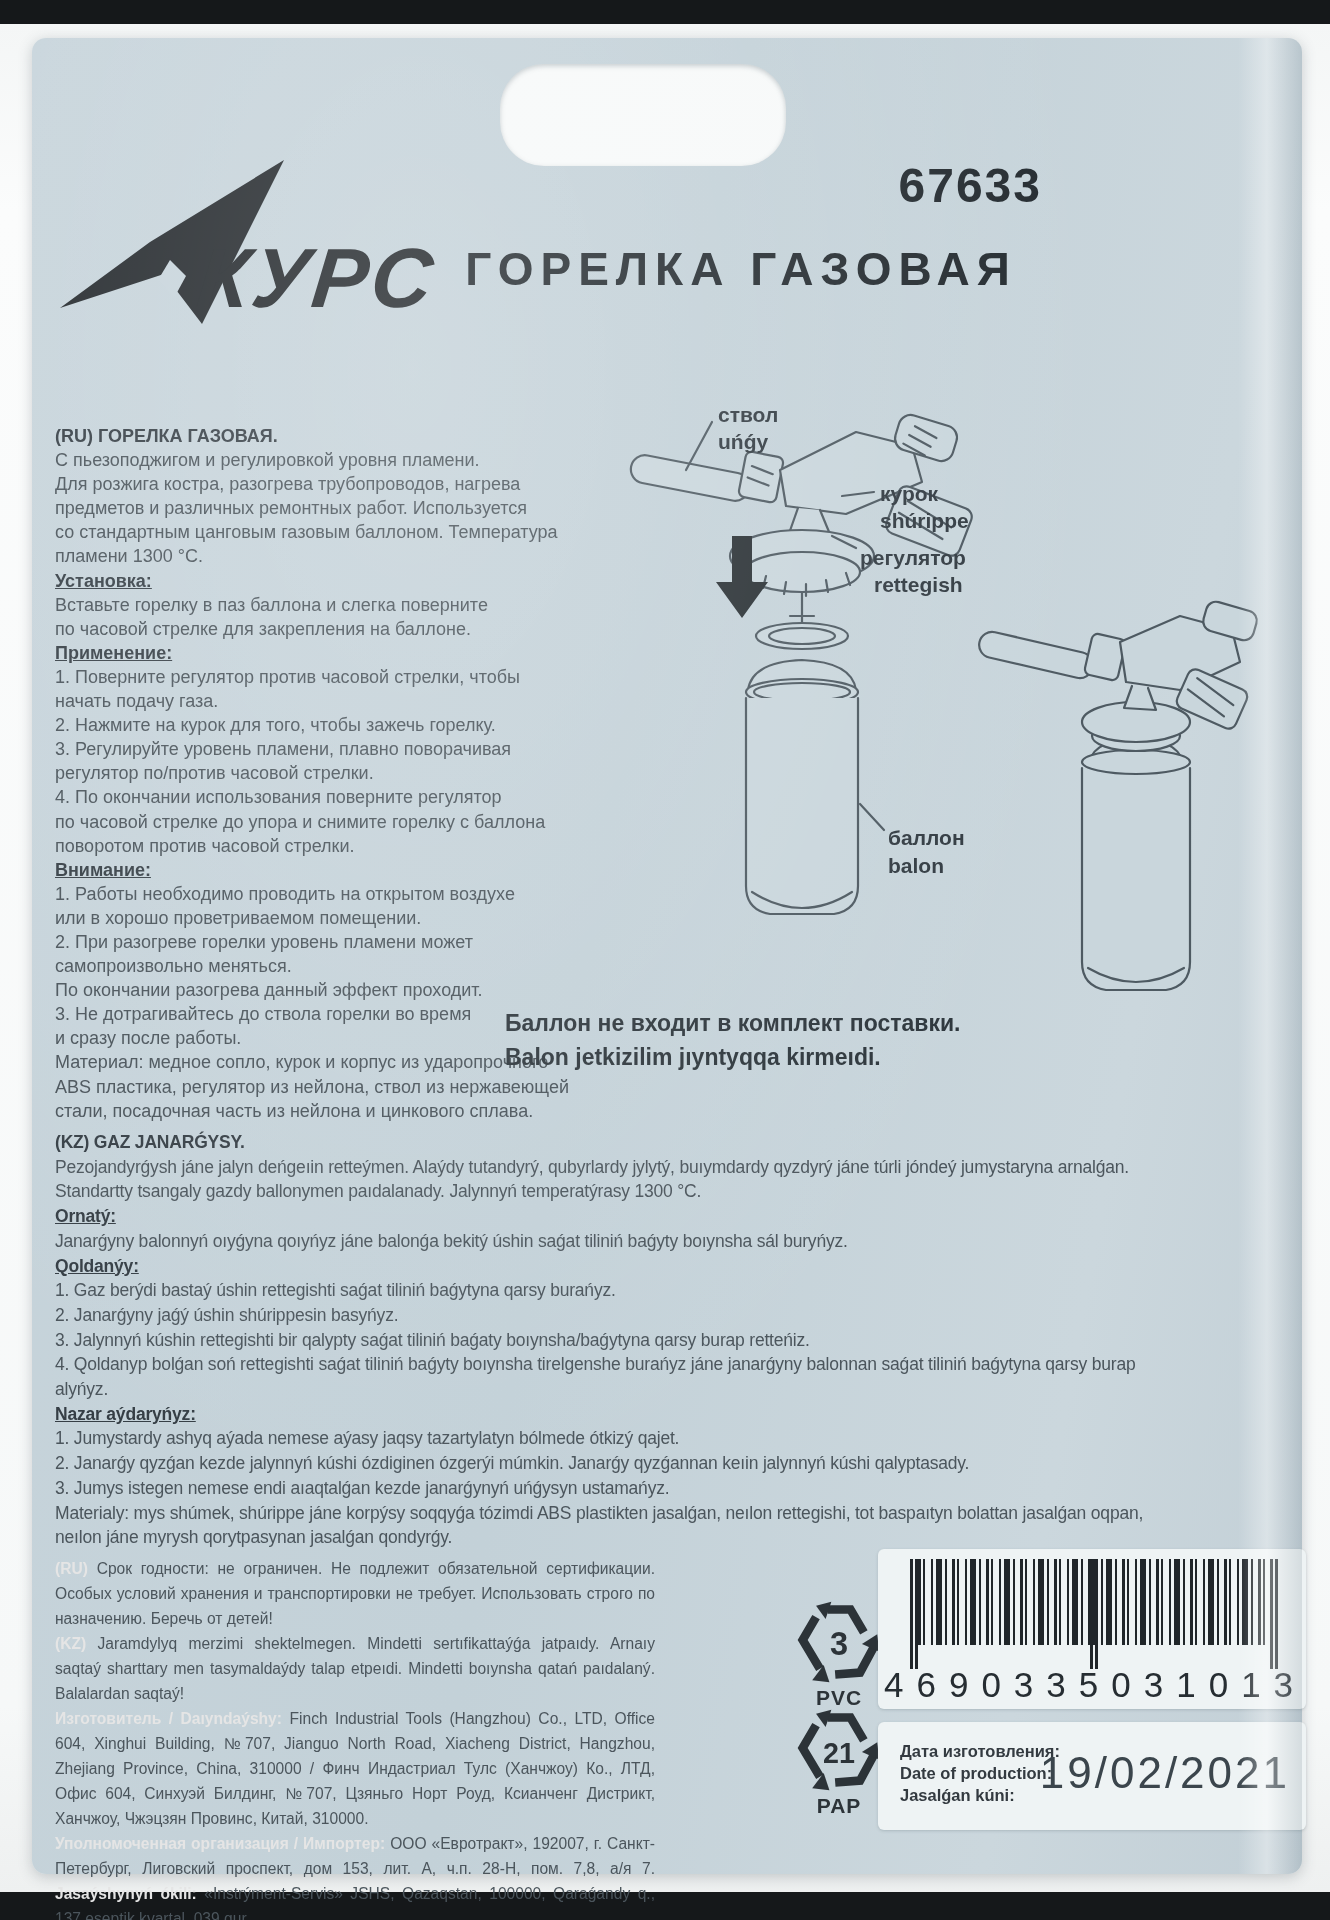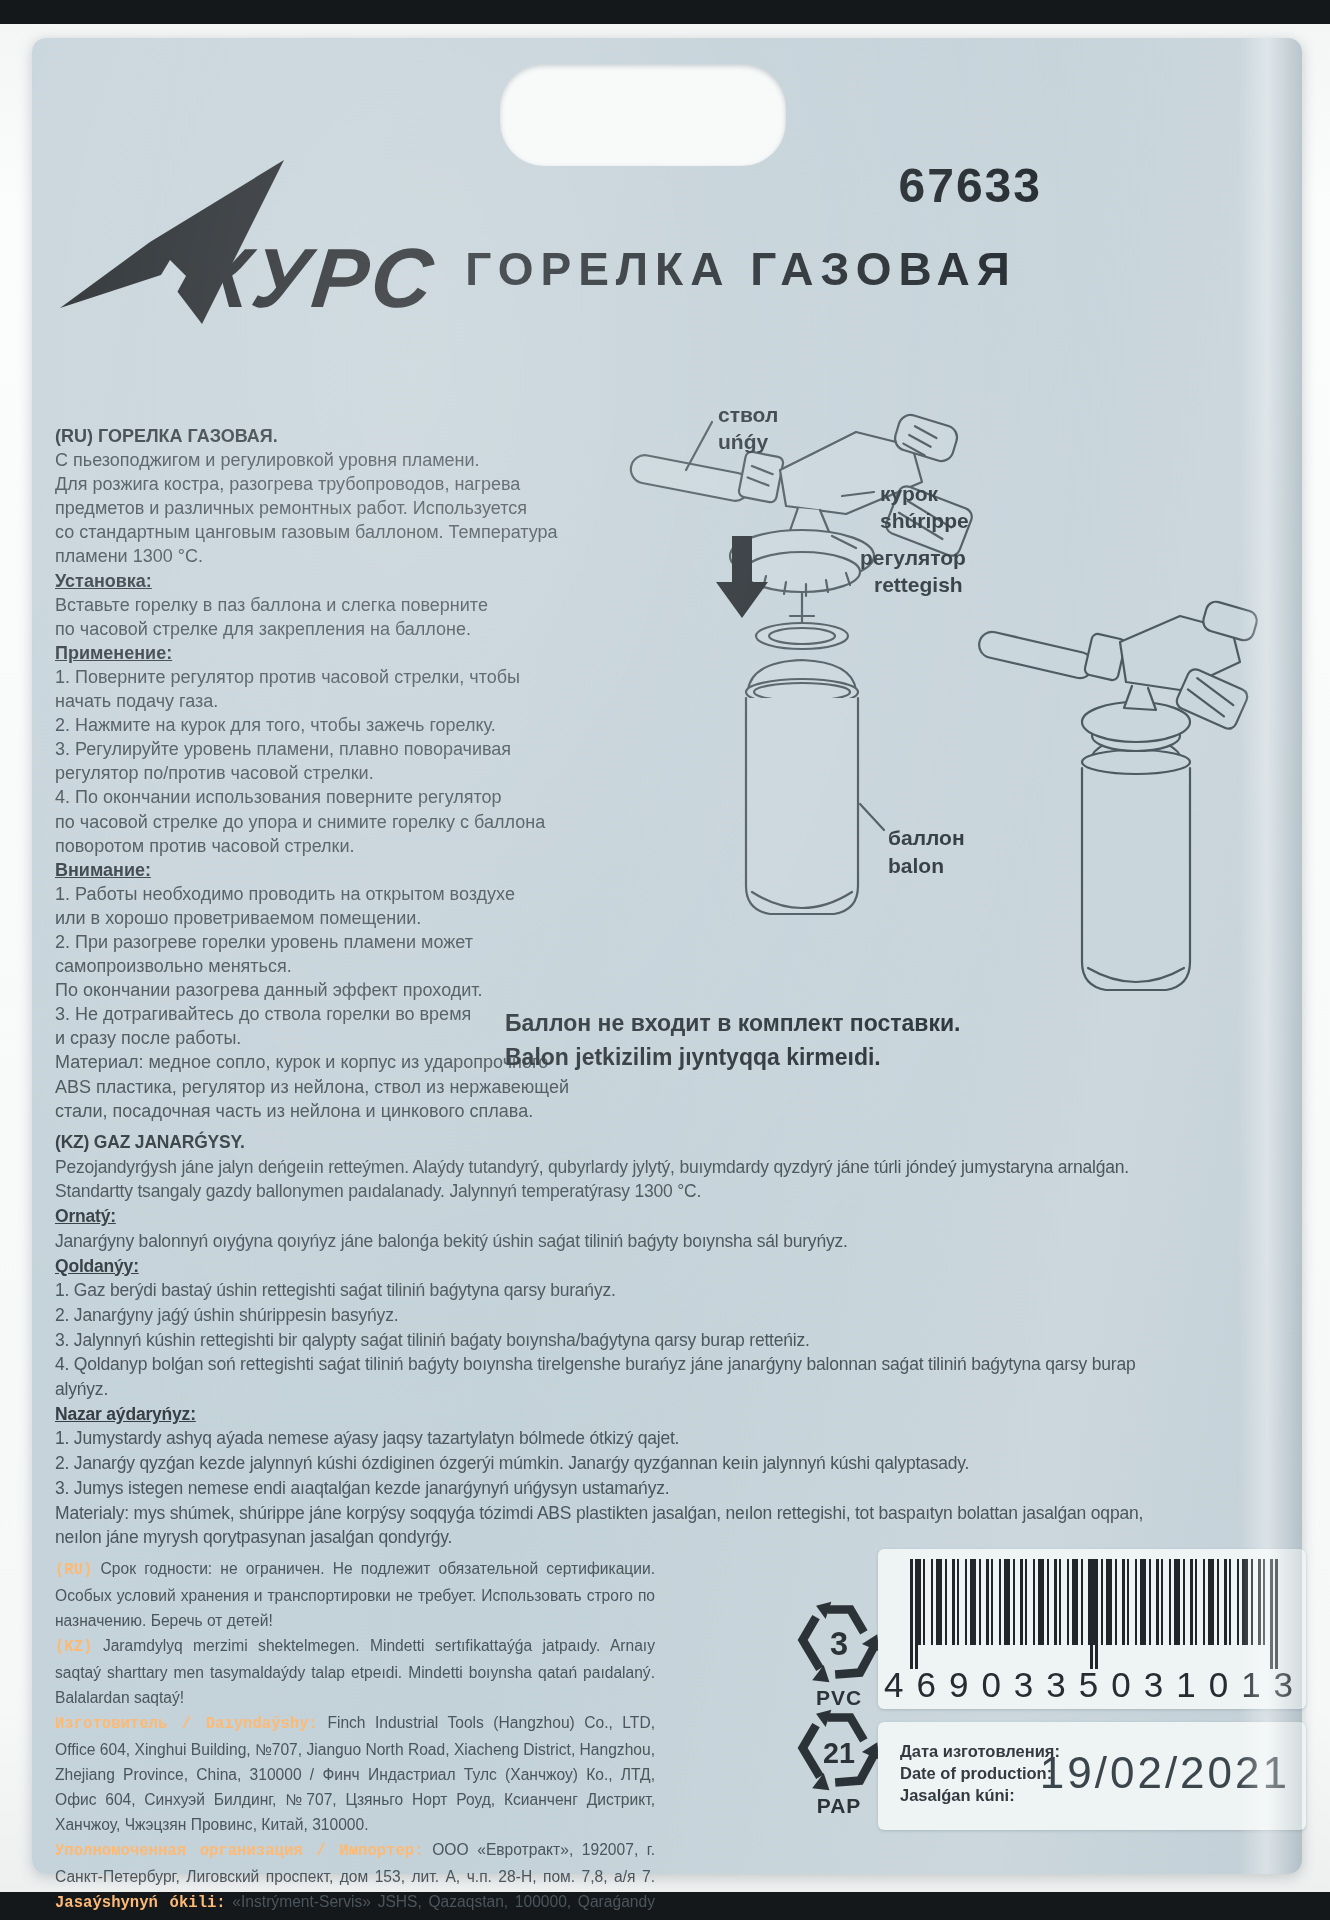--- a/index.html
+++ b/index.html
@@ -16,21 +16,21 @@
   .ru-col .line{white-space:nowrap;}
   .sec-head{font-weight:700;color:#353e45;text-decoration:underline;}
   .blk-head{font-weight:700;color:#353e45;}
   .kz-col{position:absolute;left:55px;top:1130px;width:1242px;font-size:17.5px;line-height:24.7px;color:#4b555c;}
   .kz-col .line{white-space:nowrap;letter-spacing:-.2px;}
   .diagram-svg{position:absolute;left:480px;top:390px;width:850px;height:710px;}
   .dlabel{position:absolute;font-size:21px;font-weight:700;color:#333c43;line-height:1;white-space:nowrap;}
   .note-line{position:absolute;left:505px;font-size:23px;font-weight:700;color:#2e373d;white-space:nowrap;}
   .footer-col{position:absolute;left:55px;top:1556px;width:600px;font-size:15.6px;line-height:25px;color:#4b555c;text-align:justify;}
   .footer-col p{margin:0;}
-  .fbold{font-weight:700;color:#fdba74;font-family:Liberation Mono, monospace;}
+  .fbold{font-weight:700;color:#e5e5e5;}
   .recycle{position:absolute;left:791px;width:96px;text-align:center;color:#2c3338;}
   .recycle .mat{font-size:21px;font-weight:700;letter-spacing:1px;margin-top:-4px;color:#2c3338;}
   .white-box{position:absolute;background:#eef3f4;border-radius:6px;box-shadow:0 1px 3px rgba(80,95,105,.25);}
   .barcode-box{left:878px;top:1549px;width:428px;height:160px;}
   .bars{position:absolute;left:40px;top:10px;width:352px;height:86px;background:repeating-linear-gradient(90deg,#20262a 0 3px,transparent 3px 5px,#20262a 5px 7px,transparent 7px 13px,#20262a 13px 15px,transparent 15px 18px,#20262a 18px 24px,transparent 24px 27px,#20262a 27px 29px,transparent 29px 34px);}
   .guard{position:absolute;top:10px;width:8px;height:110px;background:linear-gradient(90deg,#20262a 0 3px,transparent 3px 5px,#20262a 5px 8px);}
   .barcode-digits{position:absolute;left:6px;top:116px;width:416px;display:flex;justify-content:space-between;font-size:35px;color:#262d32;}
   .barcode-digits span{letter-spacing:13px;}
   .date-box{left:878px;top:1722px;width:428px;height:108px;}
   .date-labels{position:absolute;left:22px;top:18px;font-size:16.5px;font-weight:700;line-height:22px;color:#333a40;}

